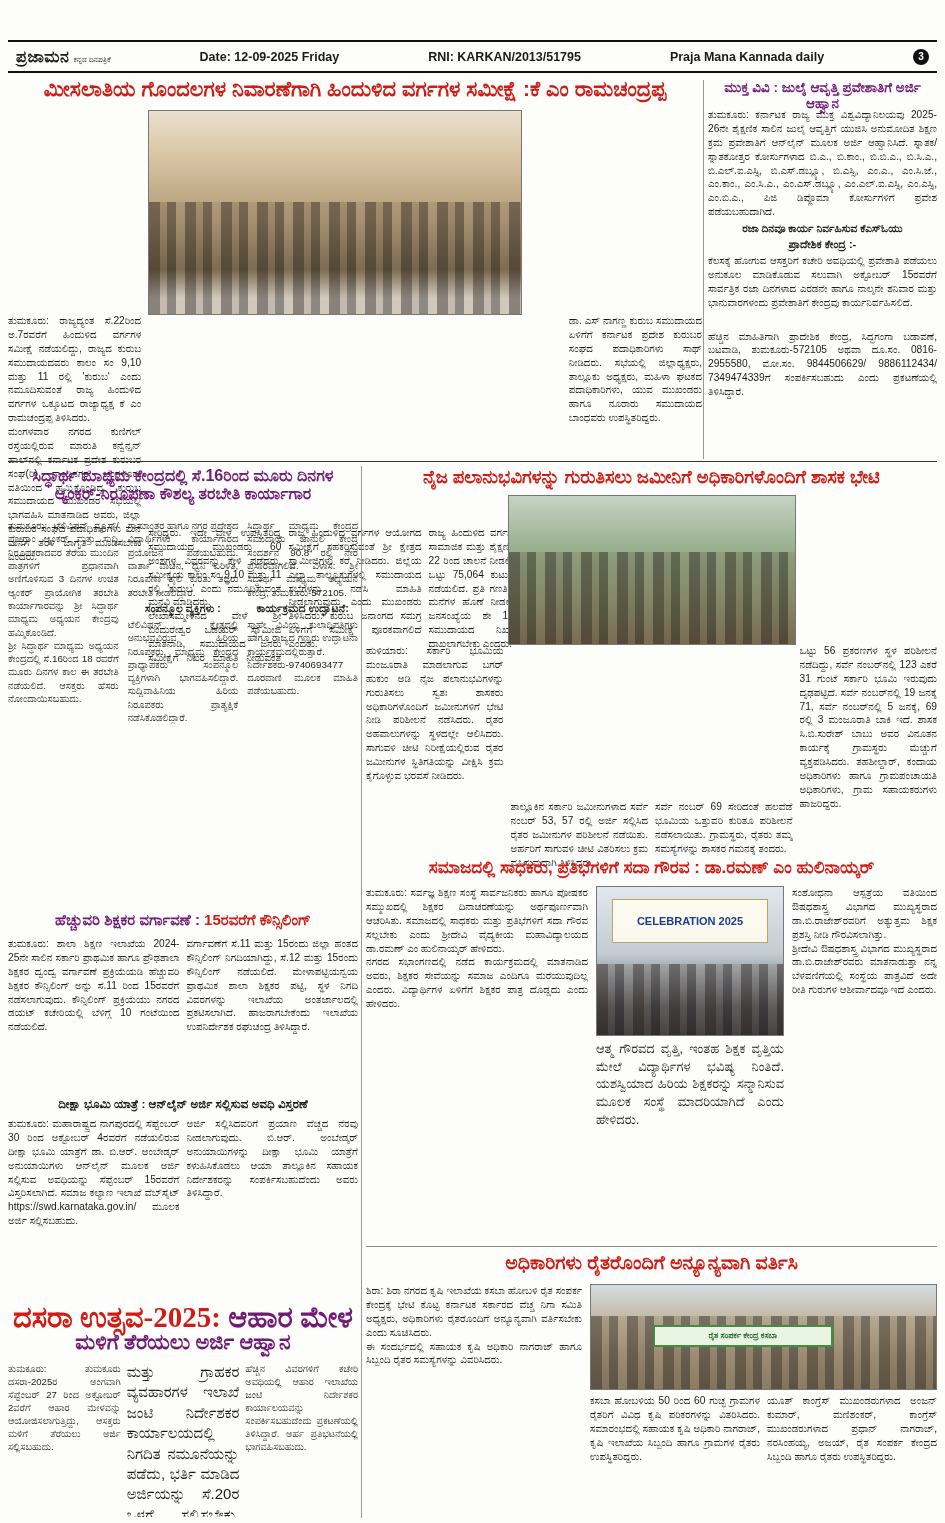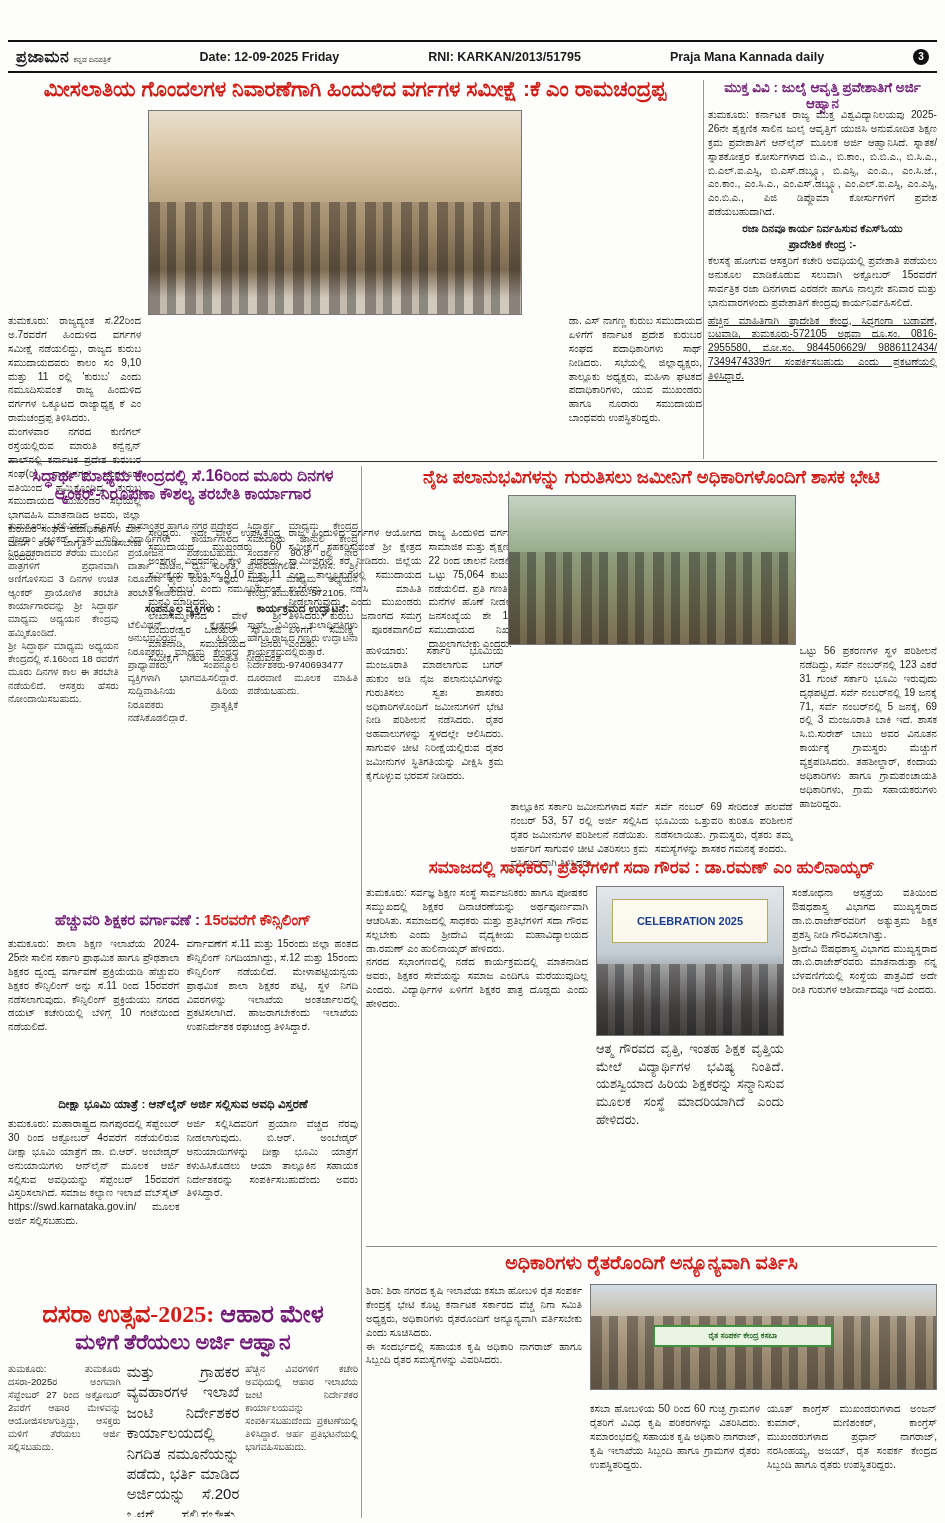--- a/index.html
+++ b/index.html
@@ -75,21 +75,21 @@
   </div>
 </div>
 
 <div class="abs rule-v" style="left:703px;top:80px;height:379px;"></div>
 <div class="abs hl blk" style="left:708px;top:80px;width:229px;font-size:13.5px;">ಮುಕ್ತ ವಿವಿ : ಜುಲೈ ಆವೃತ್ತಿ ಪ್ರವೇಶಾತಿಗೆ ಅರ್ಜಿ ಆಹ್ವಾನ</div>
 <div class="abs" style="left:708px;top:108px;width:229px;height:351px;overflow:hidden;">
   <div class="jtext">ತುಮಕೂರು: ಕರ್ನಾಟಕ ರಾಜ್ಯ ಮುಕ್ತ ವಿಶ್ವವಿದ್ಯಾನಿಲಯವು 2025-26ನೇ ಶೈಕ್ಷಣಿಕ ಸಾಲಿನ ಜುಲೈ ಆವೃತ್ತಿಗೆ ಯುಜಿಸಿ ಅನುಮೋದಿತ ಶಿಕ್ಷಣ ಕ್ರಮ ಪ್ರವೇಶಾತಿಗೆ ಆನ್‌ಲೈನ್ ಮೂಲಕ ಅರ್ಜಿ ಆಹ್ವಾನಿಸಿದೆ. ಸ್ನಾತಕ/ಸ್ನಾತಕೋತ್ತರ ಕೋರ್ಸುಗಳಾದ ಬಿ.ಎ., ಬಿ.ಕಾಂ., ಬಿ.ಬಿ.ಎ., ಬಿ.ಸಿ.ಎ., ಬಿ.ಎಲ್.ಐ.ಎಸ್ಸಿ, ಬಿ.ಎಸ್.ಡಬ್ಲ್ಯೂ, ಬಿ.ಎಸ್ಸಿ, ಎಂ.ಎ., ಎಂ.ಸಿ.ಜೆ., ಎಂ.ಕಾಂ., ಎಂ.ಸಿ.ಎ., ಎಂ.ಎಸ್.ಡಬ್ಲ್ಯೂ, ಎಂ.ಎಲ್.ಐ.ಎಸ್ಸಿ, ಎಂ.ಎಸ್ಸಿ, ಎಂ.ಬಿ.ಎ., ಪಿಜಿ ಡಿಪ್ಲೊಮಾ ಕೋರ್ಸುಗಳಿಗೆ ಪ್ರವೇಶ ಪಡೆಯಬಹುದಾಗಿದೆ.</div>
   <div class="subhd" style="font-size:10.5px;">ರಜಾ ದಿನವೂ ಕಾರ್ಯ ನಿರ್ವಹಿಸುವ ಕೆಎಸ್ಓಯು</div>
   <div class="subhd" style="font-size:11px;margin-top:0;">ಪ್ರಾದೇಶಿಕ ಕೇಂದ್ರ :-</div>
   <div class="jtext">ಕೆಲಸಕ್ಕೆ ಹೋಗುವ ಆಸಕ್ತರಿಗೆ ಕಚೇರಿ ಅವಧಿಯಲ್ಲಿ ಪ್ರವೇಶಾತಿ ಪಡೆಯಲು ಅನುಕೂಲ ಮಾಡಿಕೊಡುವ ಸಲುವಾಗಿ ಅಕ್ಟೋಬರ್ 15ರವರೆಗೆ ಸಾರ್ವತ್ರಿಕ ರಜಾ ದಿನಗಳಾದ ಎರಡನೇ ಹಾಗೂ ನಾಲ್ಕನೇ ಶನಿವಾರ ಮತ್ತು ಭಾನುವಾರಗಳಂದು ಪ್ರವೇಶಾತಿಗೆ ಕೇಂದ್ರವು ಕಾರ್ಯನಿರ್ವಹಿಸಲಿದೆ.</div>
-  <div class="jtext" style="margin-top:4px;text-decoration:underline;">ಹೆಚ್ಚಿನ ಮಾಹಿತಿಗಾಗಿ ಪ್ರಾದೇಶಿಕ ಕೇಂದ್ರ, ಸಿದ್ಧಗಂಗಾ ಬಡಾವಣೆ, ಬಟವಾಡಿ, ತುಮಕೂರು-572105 ಅಥವಾ ದೂ.ಸಂ. 0816-2955580, ಮೋ.ಸಂ. 9844506629/ 9886112434/ 7349474339ಗೆ ಸಂಪರ್ಕಿಸಬಹುದು ಎಂದು ಪ್ರಕಟಣೆಯಲ್ಲಿ ತಿಳಿಸಿದ್ದಾರೆ.</div>
+  <div class="jtext" style="margin-top:20px;">ಹೆಚ್ಚಿನ ಮಾಹಿತಿಗಾಗಿ ಪ್ರಾದೇಶಿಕ ಕೇಂದ್ರ, ಸಿದ್ಧಗಂಗಾ ಬಡಾವಣೆ, ಬಟವಾಡಿ, ತುಮಕೂರು-572105 ಅಥವಾ ದೂ.ಸಂ. 0816-2955580, ಮೋ.ಸಂ. 9844506629/ 9886112434/ 7349474339ಗೆ ಸಂಪರ್ಕಿಸಬಹುದು ಎಂದು ಪ್ರಕಟಣೆಯಲ್ಲಿ ತಿಳಿಸಿದ್ದಾರೆ.</div>
 </div>
 
 <div class="abs rule-h" style="left:8px;top:461px;width:929px;"></div>
 
 <div class="abs rule-v" style="left:361px;top:466px;height:1052px;"></div>
 
 <div class="abs hl blk" style="left:8px;top:467px;width:350px;font-size:16px;">
   <div>ಸಿದ್ಧಾರ್ಥ ಮಾಧ್ಯಮ ಕೇಂದ್ರದಲ್ಲಿ ಸೆ.16ರಿಂದ ಮೂರು ದಿನಗಳ</div>
   <div>ಆ್ಯಂಕರ್-ನಿರೂಪಣಾ ಕೌಶಲ್ಯ ತರಬೇತಿ ಕಾರ್ಯಾಗಾರ</div>
 </div>
@@ -114,21 +114,21 @@
 <div class="abs cols c2" style="left:8px;top:937px;width:350px;height:158px;">
   <div class="jtext" style="height:158px;">ತುಮಕೂರು: ಶಾಲಾ ಶಿಕ್ಷಣ ಇಲಾಖೆಯ 2024-25ನೇ ಸಾಲಿನ ಸರ್ಕಾರಿ ಪ್ರಾಥಮಿಕ ಹಾಗೂ ಪ್ರೌಢಶಾಲಾ ಶಿಕ್ಷಕರ ದ್ವಂದ್ವ ವರ್ಗಾವಣೆ ಪ್ರಕ್ರಿಯೆಯಡಿ ಹೆಚ್ಚುವರಿ ಶಿಕ್ಷಕರ ಕೌನ್ಸಿಲಿಂಗ್ ಅನ್ನು ಸೆ.11 ರಿಂದ 15ರವರೆಗೆ ನಡೆಸಲಾಗುವುದು. ಕೌನ್ಸಿಲಿಂಗ್ ಪ್ರಕ್ರಿಯೆಯು ನಗರದ ಡಯಟ್ ಕಚೇರಿಯಲ್ಲಿ ಬೆಳಿಗ್ಗೆ 10 ಗಂಟೆಯಿಂದ ನಡೆಯಲಿದೆ.</div>
   <div class="jtext" style="height:158px;">ವರ್ಗಾವಣೆಗೆ ಸೆ.11 ಮತ್ತು 15ರಂದು ಜಿಲ್ಲಾ ಹಂತದ ಕೌನ್ಸಿಲಿಂಗ್ ನಿಗದಿಯಾಗಿದ್ದು, ಸೆ.12 ಮತ್ತು 15ರಂದು ಕೌನ್ಸಿಲಿಂಗ್ ನಡೆಯಲಿದೆ. ಮೇಳಾಪಟ್ಟಿಯನ್ವಯ ಪ್ರಾಥಮಿಕ ಶಾಲಾ ಶಿಕ್ಷಕರ ಪಟ್ಟಿ, ಸ್ಥಳ ನಿಗದಿ ವಿವರಗಳನ್ನು ಇಲಾಖೆಯ ಅಂತರ್ಜಾಲದಲ್ಲಿ ಪ್ರಕಟಿಸಲಾಗಿದೆ. ಹಾಜರಾಗಬೇಕೆಂದು ಇಲಾಖೆಯ ಉಪನಿರ್ದೇಶಕ ರಘುಚಂದ್ರ ತಿಳಿಸಿದ್ದಾರೆ.</div>
 </div>
 <div class="abs subhd" style="left:8px;top:1097px;width:350px;font-size:11.8px;margin:0;">ದೀಕ್ಷಾ ಭೂಮಿ ಯಾತ್ರೆ : ಆನ್‌ಲೈನ್ ಅರ್ಜಿ ಸಲ್ಲಿಸುವ ಅವಧಿ ವಿಸ್ತರಣೆ</div>
 <div class="abs cols c2" style="left:8px;top:1117px;width:350px;height:180px;">
   <div class="jtext" style="height:180px;">ತುಮಕೂರು: ಮಹಾರಾಷ್ಟ್ರದ ನಾಗಪುರದಲ್ಲಿ ಸೆಪ್ಟೆಂಬರ್ 30 ರಿಂದ ಅಕ್ಟೋಬರ್ 4ರವರೆಗೆ ನಡೆಯಲಿರುವ ದೀಕ್ಷಾ ಭೂಮಿ ಯಾತ್ರೆಗೆ ಡಾ. ಬಿ.ಆರ್. ಅಂಬೇಡ್ಕರ್ ಅನುಯಾಯಿಗಳು ಆನ್‌ಲೈನ್ ಮೂಲಕ ಅರ್ಜಿ ಸಲ್ಲಿಸುವ ಅವಧಿಯನ್ನು ಸೆಪ್ಟೆಂಬರ್ 15ರವರೆಗೆ ವಿಸ್ತರಿಸಲಾಗಿದೆ. ಸಮಾಜ ಕಲ್ಯಾಣ ಇಲಾಖೆ ವೆಬ್‌ಸೈಟ್ https://swd.karnataka.gov.in/ ಮೂಲಕ ಅರ್ಜಿ ಸಲ್ಲಿಸಬಹುದು.</div>
   <div class="jtext" style="height:180px;">ಅರ್ಜಿ ಸಲ್ಲಿಸಿದವರಿಗೆ ಪ್ರಯಾಣ ವೆಚ್ಚದ ನೆರವು ನೀಡಲಾಗುವುದು. ಬಿ.ಆರ್. ಅಂಬೇಡ್ಕರ್ ಅನುಯಾಯಿಗಳನ್ನು ದೀಕ್ಷಾ ಭೂಮಿ ಯಾತ್ರೆಗೆ ಕಳುಹಿಸಿಕೊಡಲು ಆಯಾ ತಾಲ್ಲೂಕಿನ ಸಹಾಯಕ ನಿರ್ದೇಶಕರನ್ನು ಸಂಪರ್ಕಿಸಬಹುದೆಂದು ಅವರು ತಿಳಿಸಿದ್ದಾರೆ.</div>
 </div>
 
-<div class="abs hl serifhl" style="left:8px;top:1301px;width:350px;font-size:24px;">
+<div class="abs hl serifhl" style="left:8px;top:1301px;width:350px;font-size:29px;">
   <span class="red">ದಸರಾ ಉತ್ಸವ-2025:</span><span class="blk"> ಆಹಾರ ಮೇಳ</span>
 </div>
 <div class="abs hl blk serifhl" style="left:8px;top:1330px;width:350px;font-size:21px;">ಮಳಿಗೆ ತೆರೆಯಲು ಅರ್ಜಿ ಆಹ್ವಾನ</div>
 <div class="abs cols c3" style="left:8px;top:1362px;width:350px;height:155px;">
   <div class="jtext" style="height:155px;font-size:9.6px;">ತುಮಕೂರು: ತುಮಕೂರು ದಸರಾ-2025ರ ಅಂಗವಾಗಿ ಸೆಪ್ಟೆಂಬರ್ 27 ರಿಂದ ಅಕ್ಟೋಬರ್ 2ವರೆಗೆ ಆಹಾರ ಮೇಳವನ್ನು ಆಯೋಜಿಸಲಾಗುತ್ತಿದ್ದು, ಆಸಕ್ತರು ಮಳಿಗೆ ತೆರೆಯಲು ಅರ್ಜಿ ಸಲ್ಲಿಸಬಹುದು.</div>
   <div class="jtext" style="height:155px;font-size:15px;">ಮತ್ತು ಗ್ರಾಹಕರ ವ್ಯವಹಾರಗಳ ಇಲಾಖೆ ಜಂಟಿ ನಿರ್ದೇಶಕರ ಕಾರ್ಯಾಲಯದಲ್ಲಿ ನಿಗದಿತ ನಮೂನೆಯನ್ನು ಪಡೆದು, ಭರ್ತಿ ಮಾಡಿದ ಅರ್ಜಿಯನ್ನು ಸೆ.20ರ ಒಳಗೆ ಸಲ್ಲಿಸಬೇಕು. ಆಹಾರ ಮಳಿಗೆ ಶುಲ್ಕ ರೂ.2,000ಗಳನ್ನು ನಿಗದಿಪಡಿಸಲಾಗಿದೆ.</div>
   <div class="jtext" style="height:155px;font-size:9.6px;">ಹೆಚ್ಚಿನ ವಿವರಗಳಿಗೆ ಕಚೇರಿ ಅವಧಿಯಲ್ಲಿ ಆಹಾರ ಇಲಾಖೆಯ ಜಂಟಿ ನಿರ್ದೇಶಕರ ಕಾರ್ಯಾಲಯವನ್ನು ಸಂಪರ್ಕಿಸಬಹುದೆಂದು ಪ್ರಕಟಣೆಯಲ್ಲಿ ತಿಳಿಸಿದ್ದಾರೆ. ಅರ್ಹ ಪ್ರತಿಭಟನೆಯಲ್ಲಿ ಭಾಗವಹಿಸಬಹುದು.</div>
 </div>
 
 <div class="abs hl red" style="left:366px;top:467px;width:571px;font-size:18px;">ನೈಜ ಪಲಾನುಭವಿಗಳನ್ನು ಗುರುತಿಸಲು ಜಮೀನಿಗೆ ಅಧಿಕಾರಿಗಳೊಂದಿಗೆ ಶಾಸಕ ಭೇಟಿ</div>
@@ -162,18 +162,18 @@
 <div class="abs" style="left:366px;top:1246px;width:571px;border-top:1px solid #888;"></div>
 <div class="abs hl red" style="left:366px;top:1252px;width:571px;font-size:19px;">ಅಧಿಕಾರಿಗಳು ರೈತರೊಂದಿಗೆ ಅನ್ಯೂನ್ಯವಾಗಿ ವರ್ತಿಸಿ</div>
 <div class="abs" style="left:366px;top:1284px;width:571px;height:234px;display:flex;gap:8px;">
   <div class="jtext" style="width:216px;height:234px;flex:none;">ಶಿರಾ: ಶಿರಾ ನಗರದ ಕೃಷಿ ಇಲಾಖೆಯ ಕಸಬಾ ಹೋಬಳಿ ರೈತ ಸಂಪರ್ಕ ಕೇಂದ್ರಕ್ಕೆ ಭೇಟಿ ಕೊಟ್ಟ ಕರ್ನಾಟಕ ಸರ್ಕಾರದ ವೆಚ್ಚ ನಿಗಾ ಸಮಿತಿ ಅಧ್ಯಕ್ಷರು, ಅಧಿಕಾರಿಗಳು ರೈತರೊಂದಿಗೆ ಅನ್ಯೂನ್ಯವಾಗಿ ವರ್ತಿಸಬೇಕು ಎಂದು ಸೂಚಿಸಿದರು.
 ಈ ಸಂದರ್ಭದಲ್ಲಿ ಸಹಾಯಕ ಕೃಷಿ ಅಧಿಕಾರಿ ನಾಗರಾಜ್ ಹಾಗೂ ಸಿಬ್ಬಂದಿ ರೈತರ ಸಮಸ್ಯೆಗಳನ್ನು ವಿವರಿಸಿದರು.</div>
   <div style="flex:1;overflow:hidden;height:234px;">
     <div class="photo ph4" style="width:100%;height:106px;">
       <div class="crowd" style="height:70%;"></div>
       <div class="banner-green">ರೈತ ಸಂಪರ್ಕ ಕೇಂದ್ರ ಕಸಬಾ</div>
     </div>
-    <div style="display:flex;gap:7px;margin-top:12px;">
+    <div style="display:flex;gap:7px;margin-top:4px;">
       <div class="jtext" style="flex:1;height:118px;">ಕಸಬಾ ಹೋಬಳಿಯ 50 ರಿಂದ 60 ಗುಚ್ಛ ಗ್ರಾಮಗಳ ರೈತರಿಗೆ ವಿವಿಧ ಕೃಷಿ ಪರಿಕರಗಳನ್ನು ವಿತರಿಸಿದರು. ಸಮಾರಂಭದಲ್ಲಿ ಸಹಾಯಕ ಕೃಷಿ ಅಧಿಕಾರಿ ನಾಗರಾಜ್, ಕೃಷಿ ಇಲಾಖೆಯ ಸಿಬ್ಬಂದಿ ಹಾಗೂ ಗ್ರಾಮಗಳ ರೈತರು ಉಪಸ್ಥಿತರಿದ್ದರು.</div>
       <div class="jtext" style="flex:1;height:118px;">ಯೂತ್ ಕಾಂಗ್ರೆಸ್ ಮುಖಂಡರುಗಳಾದ ಅಂಜನ್ ಕುಮಾರ್, ಮಣಿಶಂಕರ್, ಕಾಂಗ್ರೆಸ್ ಮುಖಂಡರುಗಳಾದ ಪ್ರಧಾನ್ ನಾಗರಾಜ್, ನರಸಿಂಹಯ್ಯ, ಅಜಯ್, ರೈತ ಸಂಪರ್ಕ ಕೇಂದ್ರದ ಸಿಬ್ಬಂದಿ ಹಾಗೂ ರೈತರು ಉಪಸ್ಥಿತರಿದ್ದರು.</div>
     </div>
   </div>
 </div>
 
 </body></html>

